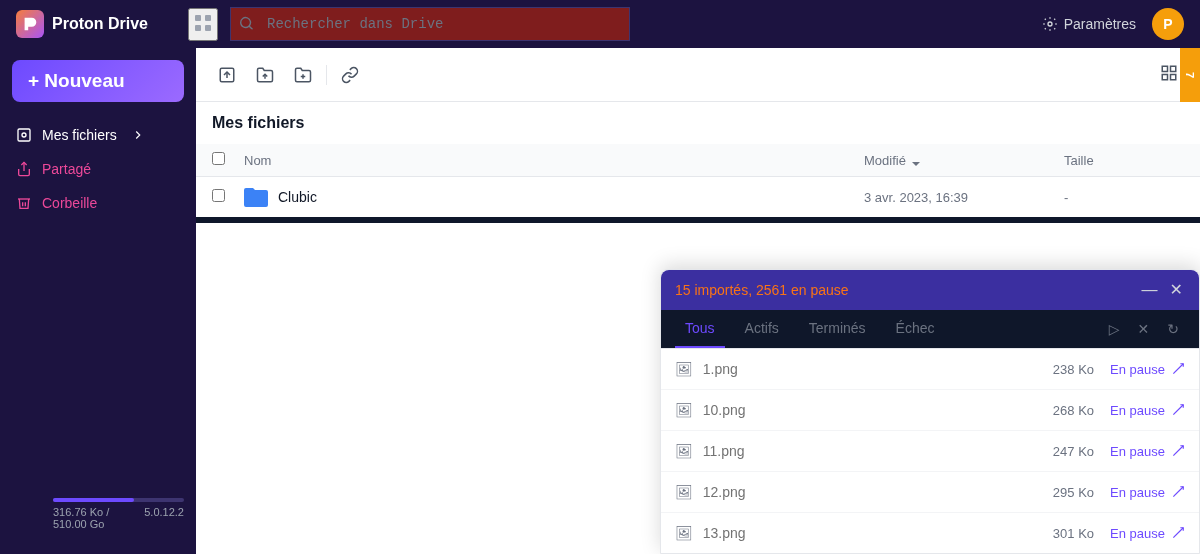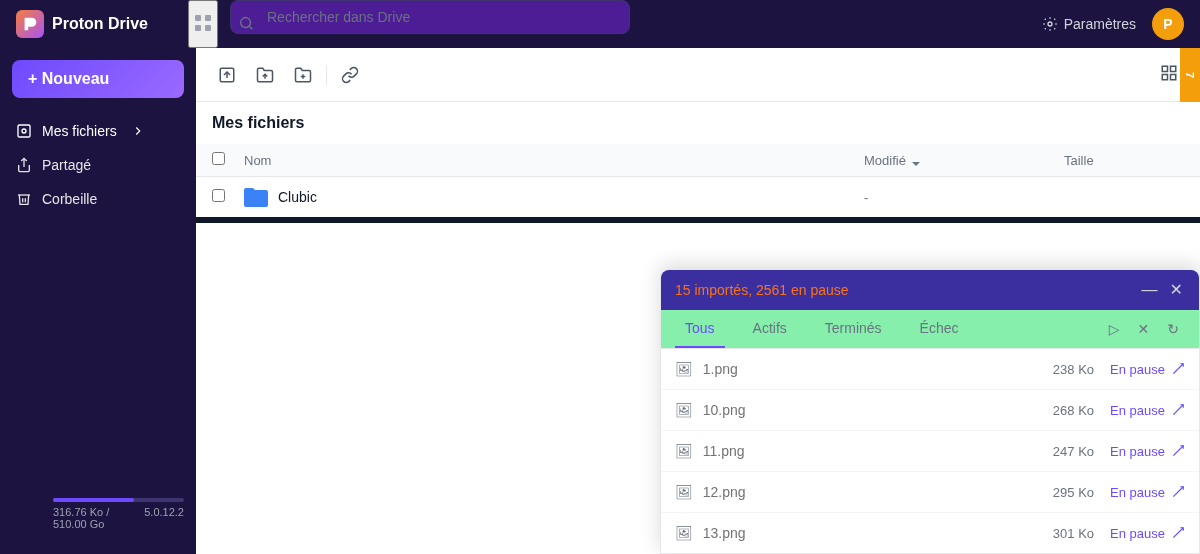--- a/index.html
+++ b/index.html
@@ -1,40 +1,40 @@
 <!DOCTYPE html>
 <html><head>
   <meta charset="utf-8">
   <style>
     * { box-sizing: border-box; margin: 0; padding: 0; }
     body { font-family: -apple-system, BlinkMacSystemFont, 'Segoe UI', sans-serif; font-size: 14px; background: #f5f5f5; overflow: hidden; }
 
     
     .app { display: flex; flex-direction: column; height: 554px; width: 1200px; }
-    .header { display: flex; background: #1c1340; height: 48px; padding: 0 16px; gap: 12px; flex-shrink: 0; }
+    .header { display: flex; align-items: center; background: #1c1340; height: 48px; padding: 0 16px; gap: 12px; flex-shrink: 0; }
     .main-content { display: flex; flex: 1; overflow: hidden; }
 
     
     .logo-area { display: flex; align-items: center; gap: 8px; min-width: 160px; }
     .logo-icon { width: 28px; height: 28px; background: linear-gradient(135deg, #f67d3c, #a855f7); border-radius: 6px; display: flex; align-items: center; justify-content: center; }
     .logo-icon svg { width: 18px; height: 18px; }
     .logo-text { color: white; font-weight: 600; font-size: 16px; }
     .grid-icon-btn { color: #9ca3af; cursor: pointer; padding: 4px; }
     .search-bar { flex: 1; max-width: 400px; position: relative; }
-    .search-bar input { width: 100%; background: #4c1d95; border: 1px solid #3d3470; border-radius: 8px; padding: 8px 12px 8px 36px; color: #9ca3af; font-size: 14px; outline: none; }
+    .search-bar input { width: 100%; background: #7f1d1d; border: 1px solid #3d3470; border-radius: 0; padding: 8px 12px 8px 36px; color: #9ca3af; font-size: 14px; outline: none; font-family: Liberation Mono, monospace; }
     .search-bar input::placeholder { color: #6b7280; }
     .search-icon-wrap { position: absolute; left: 10px; top: 50%; transform: translateY(-50%); color: #6b7280; }
     .header-right { margin-left: auto; display: flex; align-items: center; gap: 16px; }
     .params-btn { color: #d1d5db; display: flex; align-items: center; gap: 6px; cursor: pointer; background: none; border: none; font-size: 14px; }
     .avatar { width: 32px; height: 32px; background: #f59e0b; border-radius: 50%; display: flex; align-items: center; justify-content: center; color: white; font-weight: 600; font-size: 14px; cursor: pointer; }
 
     
     .sidebar { width: 196px; background: #1c1340; display: flex; flex-direction: column; padding: 12px 0; flex-shrink: 0; }
-    .new-btn { margin: 0 12px 16px; background: linear-gradient(135deg, #6d4aff, #9b6aff); color: white; border: none; border-radius: 8px; padding: 10px 16px; font-size: 16px; font-weight: 600; cursor: pointer; display: flex; align-items: center; gap: 8px; }
-    .sidebar-item { display: flex; align-items: center; gap: 10px; padding: 9px 16px; color: #e5e5e5; cursor: pointer; font-size: 14px; }
+    .new-btn { margin: 0 12px 16px; background: linear-gradient(135deg, #6d4aff, #9b6aff); color: white; border: none; border-radius: 8px; padding: 10px 16px; font-size: 19px; font-weight: 600; cursor: pointer; display: flex; align-items: center; gap: 8px; }
+    .sidebar-item { display: flex; align-items: center; gap: 10px; padding: 9px 16px; color: #ec4899; cursor: pointer; font-size: 14px; }
     .sidebar-item.active { color: white; font-weight: 500; }
     .sidebar-item svg { flex-shrink: 0; }
     .sidebar-item .chevron { margin-left: 4px; }
     .sidebar-bottom { margin-top: auto; padding: 12px; margin-left: 41px; }
     .storage-bar-bg { height: 4px; background: #3d3470; border-radius: 2px; margin-bottom: 4px; }
     .storage-bar-fill { height: 100%; width: 62%; background: #6d4aff; border-radius: 2px; }
     .storage-text { display: flex; justify-content: space-between; color: #9ca3af; font-size: 11px; }
 
     
     .file-area { flex: 1; background: white; display: flex; flex-direction: column; overflow: hidden; position: relative; }
@@ -54,21 +54,21 @@
     .folder-icon { width: 24px; height: 20px; }
     .cell-text { color: #6b7280; font-size: 13px; }
 
     
     .upload-panel { position: absolute; bottom: 0; right: 0; width: 540px; background: white; border: 1px solid #e5e7eb; border-radius: 8px 8px 0 0; box-shadow: 0 -4px 20px rgba(0,0,0,0.15); z-index: 100; }
     .upload-header { background: #3b2fa0; padding: 10px 14px; border-radius: 8px 8px 0 0; display: flex; align-items: center; }
     .upload-title { color: #f97316; font-size: 14px; font-weight: 500; flex: 1; }
     .upload-header-btns { display: flex; gap: 8px; }
     .upload-header-btn { background: none; border: none; color: #d1d5db; cursor: pointer; padding: 2px; font-size: 16px; line-height: 1; }
 
-    .upload-tabs { display: flex; align-items: center; padding: 0 14px; border-bottom: 1px solid #e5e7eb; background: #86efac; gap: 18px; }
+    .upload-tabs { display: flex; align-items: center; padding: 0 14px; border-bottom: 1px solid #e5e7eb; background: #0f172a; gap: 10px; }
     .upload-tab { padding: 10px 10px; font-size: 14px; color: #6b7280; cursor: pointer; border-bottom: 2px solid transparent; }
     .upload-tab.active { color: #6d4aff; border-bottom-color: #6d4aff; font-weight: 500; }
     .upload-tab-actions { margin-left: auto; display: flex; gap: 6px; }
     .upload-tab-action-btn { background: none; border: none; cursor: pointer; color: #6b7280; font-size: 14px; padding: 4px 6px; border-radius: 4px; }
 
     .upload-list { overflow-y: auto; max-height: 260px; }
     .upload-item { display: flex; align-items: center; padding: 12px 14px; border-bottom: 1px solid #f3f4f6; }
     .upload-item:last-child { border-bottom: none; }
     .upload-file-icon { color: #6b7280; margin-right: 10px; flex-shrink: 0; }
     .upload-file-name { flex: 1; font-size: 14px; color: #737373; }
@@ -234,20 +234,21 @@
         <div class="table-row">
           <div>
             <input type="checkbox" style="">
           </div>
           <div class="file-name-cell">
             <svg class="folder-icon" viewBox="0 0 24 20" fill="#3b82f6" xmlns="http://www.w3.org/2000/svg">
                 <path d="M0 3a2 2 0 012-2h7l2 2h11a2 2 0 012 2v13a2 2 0 01-2 2H2a2 2 0 01-2-2V3z"></path>
               </svg>
             <span>Clubic</span>
           </div>
+          <div class="cell-text">3 avr. 2023, 16:39</div>
           <div class="cell-text">-</div>
         </div>
       </div>
 
       <div class="upload-panel">
         <div class="upload-header">
           <span class="upload-title">15 importés, 2561 en pause</span>
           <div class="upload-header-btns">
             <button class="upload-header-btn">—</button>
             <button class="upload-header-btn">✕</button>

